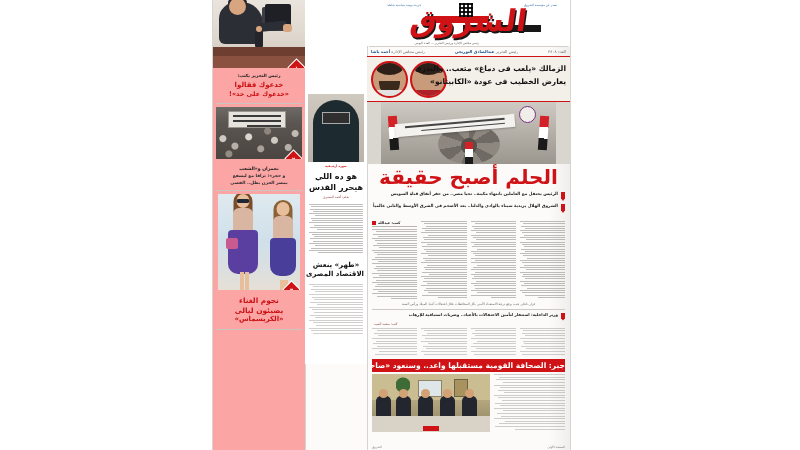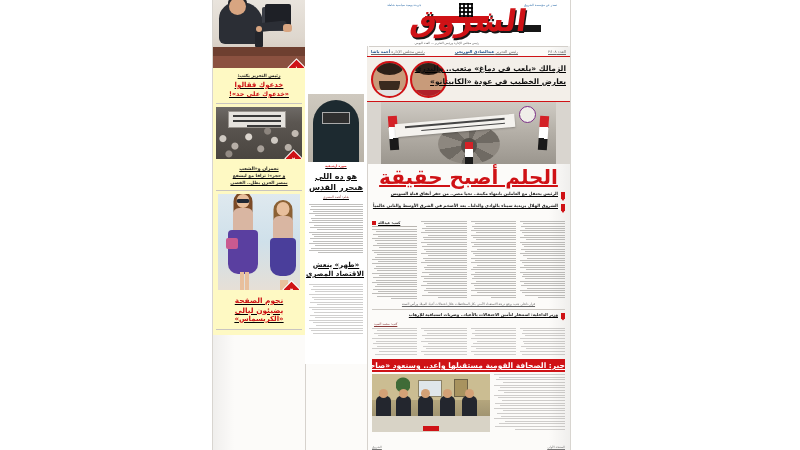--- a/index.html
+++ b/index.html
@@ -13,35 +13,35 @@
   #page{
     position:absolute;left:213px;top:0;width:357px;height:450px;
     background:#fcfbf9;
     box-shadow:0 0 0 1px #d8d5d0;
     overflow:hidden;
   }
   #page:before{content:"";position:absolute;inset:0;pointer-events:none;
     background:linear-gradient(90deg,rgba(0,0,0,.05),rgba(0,0,0,0) 6%,rgba(0,0,0,0) 94%,rgba(0,0,0,.05));}
 
   
-  .rtl{direction:rtl;text-align:right;text-decoration:underline;}
+  .rtl{direction:rtl;text-align:right;}
   .ctr{text-align:center;}
   .red{color:#cc1014;}
   .hair{background:#c9c5c0;}
 
   
   .greek{position:relative;overflow:hidden;}
   .greek i{
     display:block;height:1px;background:#8d8a86;margin:0 0 1.6px 0;opacity:.62;
   }
   .greek.dense i{margin-bottom:1.3px;opacity:.55;}
   .greek.light i{opacity:.4;}
 
   
-  .lcol{position:absolute;left:0;top:0;width:92px;height:335px;background:#fef9c3;}
+  .lcol{position:absolute;left:0;top:0;width:92px;height:450px;background:#fca5a5;}
   .lcol .cell{position:relative;width:92px;}
   .photo{position:relative;overflow:hidden;background:#bdb8b2;}
   .photo .cap-badge{
     position:absolute;right:3px;bottom:-5px;width:11px;height:11px;background:#cf1216;
     transform:rotate(45deg);box-shadow:0 0 0 1px #fff;
   }
   .photo .cap-badge span{
     position:absolute;inset:0;transform:rotate(-45deg);color:#fff;font-size:5px;
     display:flex;align-items:center;justify-content:center;font-weight:700;
   }
@@ -293,21 +293,21 @@
             <div class="top"></div>
               <div class="skirt alt"></div>
             <div class="leg l"></div>
               <div class="leg r"></div>
           </div>
           <div class="cap-badge">
             <span>٣</span>
           </div>
         </div>
         <div class="rtl ctr" style="padding:6px 3px 0 3px;">
-          <div class="red" style="font-size:7.4px;font-weight:900;line-height:9.5px;white-space:nowrap;">نجوم الصفحة</div>
+          <div class="red" style="font-size:7.4px;font-weight:900;line-height:9.5px;white-space:nowrap;">نجوم الغناء</div>
           <div class="red" style="font-size:7.4px;font-weight:900;line-height:9.5px;white-space:nowrap;">يضيئون ليالى</div>
           <div class="red" style="font-size:7px;font-weight:900;line-height:9.5px;white-space:nowrap;">«الكريسماس»</div>
         </div>
         <div class="hair" style="height:1px;margin:4px 3px 0 3px;"></div>
       </div>
 
     </div>
 
     <div class="vsep" style="left:92px;"></div>
 

